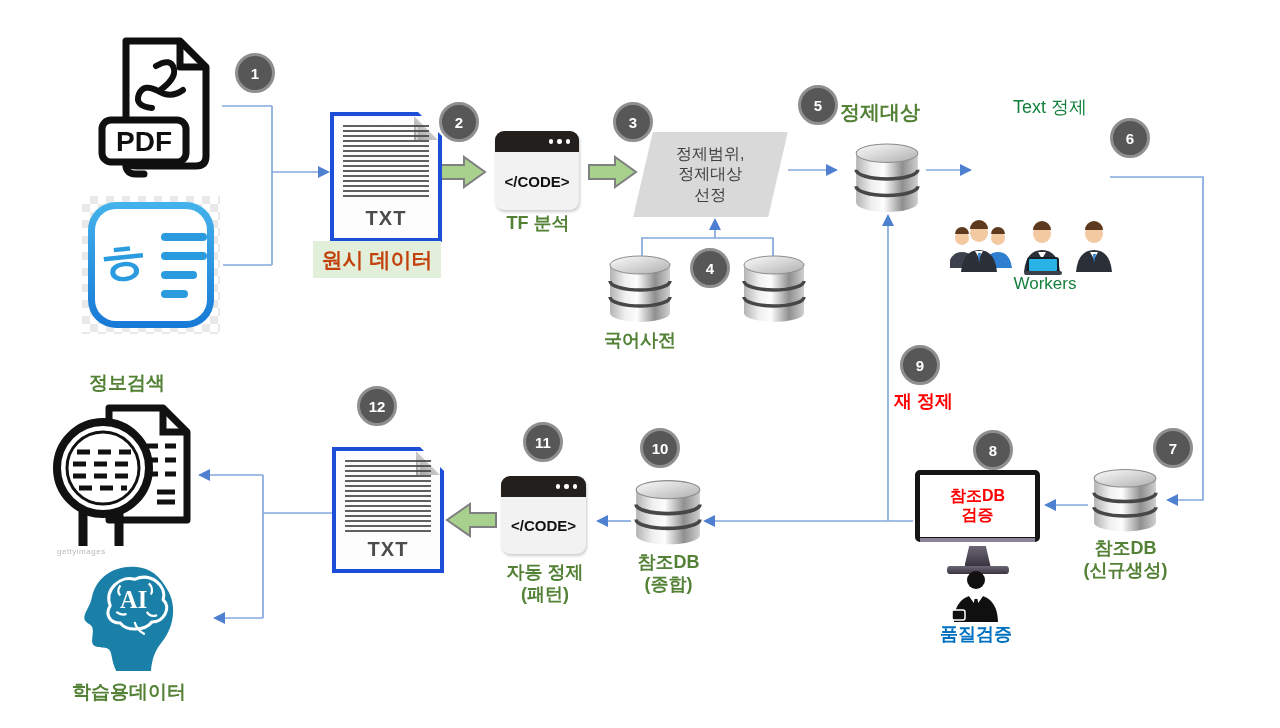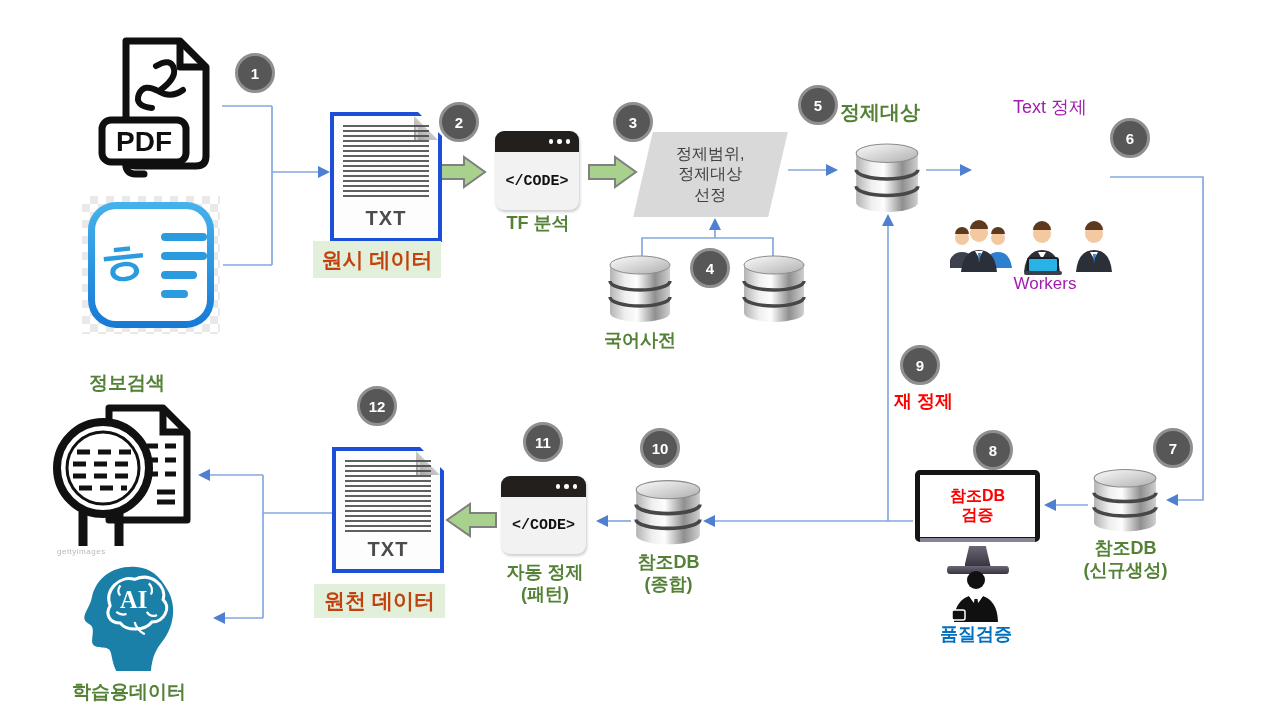--- a/index.html
+++ b/index.html
@@ -25,37 +25,37 @@
   .txtdoc .noise{position:absolute;left:9px;right:9px;top:9px;height:72px;opacity:.85;
           background:repeating-linear-gradient(180deg,#454545 0 2px,transparent 2px 5px),
                      repeating-linear-gradient(90deg,transparent 0 13px,rgba(255,255,255,.55) 13px 15px);}
   .txtdoc .badge{position:absolute;left:0;right:0;bottom:8px;text-align:center;
           font-weight:bold;font-size:20px;color:#4c4c4c;letter-spacing:1px;}
   
   .codewin{position:absolute;background:#f2f2f2;border-radius:9px;box-shadow:1px 2px 3px rgba(0,0,0,.2);overflow:hidden;}
   .codewin .bar{height:21px;background:#221f1d;display:flex;align-items:center;justify-content:flex-end;gap:4px;padding-right:9px;}
   .codewin .dot{width:4.5px;height:4.5px;border-radius:50%;background:#fff;}
   .codewin .body{display:flex;align-items:center;justify-content:center;height:calc(100% - 21px);
-          font-family:Liberation Mono, monospace;font-weight:bold;font-size:15px;color:#111;}
+          font-family:Liberation Sans, sans-serif;font-weight:bold;font-size:15px;color:#111;}
   
   .para{position:absolute;left:643px;top:132px;width:135px;height:85px;background:#d9d9d9;
         transform:skewX(-13deg);display:flex;align-items:center;justify-content:center;}
   .para .inner{transform:skewX(13deg);color:#404040;font-size:16px;text-align:center;line-height:1.28;}
   
   .monitor{position:absolute;}
   .monitor .bezel{position:relative;border:5px solid #141414;border-radius:5px;background:#fff;
         box-sizing:border-box;display:flex;flex-direction:column;align-items:center;justify-content:center;}
   .monitor .bezel::after{content:"";position:absolute;left:0;right:0;bottom:-5px;height:4px;background:#8b8496;}
   .monitor .scr{color:#ff0000;font-weight:bold;font-size:16px;line-height:1.18;text-align:center;}
   .monitor .neck{margin:4px auto 0;width:26px;height:20px;background:linear-gradient(#6c6676,#39353f);
         clip-path:polygon(18% 0,82% 0,100% 100%,0 100%);}
   .monitor .base{margin:0 auto;width:62px;height:8px;border-radius:4px/6px;background:linear-gradient(#6c6676,#39353f);}
   .redtext{position:absolute;color:#ff0000;font-weight:bold;font-size:18px;}
   .bluetext{position:absolute;color:#0070c0;font-weight:bold;font-size:18px;text-align:center;}
-  .darktext{position:absolute;color:#a21caf;font-size:18px;text-align:center;}
+  .darktext{position:absolute;color:#15803d;font-size:18px;text-align:center;}
   
   .hwp{position:absolute;left:82px;top:196px;width:138px;height:138px;padding:6px;box-sizing:border-box;
        background-image:linear-gradient(45deg,#e9e9e9 25%,transparent 25%,transparent 75%,#e9e9e9 75%),
                         linear-gradient(45deg,#e9e9e9 25%,transparent 25%,transparent 75%,#e9e9e9 75%);
        background-size:16px 16px;background-position:0 0,8px 8px;}
   .hwp .frame{width:100%;height:100%;box-sizing:border-box;border-radius:28px;padding:7px;
        background:linear-gradient(180deg,#45b3ec,#1679d6);}
   .hwp .in{width:100%;height:100%;box-sizing:border-box;border-radius:21px;background:#fff;
        display:flex;align-items:center;justify-content:center;gap:9px;padding:10px;}
   .hwp .glyph{font-size:56px;font-weight:bold;color:#2b9be0;transform:rotate(-6deg);line-height:1;}
@@ -292,21 +292,20 @@
   <div class="gtext" style="left:485px;top:562px;width:120px">
     <div>자동 정제</div>
       <div>(패턴)</div>
   </div>
 
   <div class="txtdoc" style="left:332px;top:447px;width:104px;height:118px">
     <div class="fold"></div>
       <div class="noise"></div>
     <div class="badge">TXT</div>
   </div>
-  <div class="labelbox" style="left:314px;top:584px;width:131px;height:34px">원천 데이터</div>
 
   <div class="gtext" style="left:72px;top:372px;width:110px;font-size:19px">정보검색</div>
   <svg class="abs" style="left:45px;top:400px" width="152" height="150" viewBox="0 0 152 150">
     <path d="M64 8 H118 L142 32 V120 H64 Z" fill="#fff" stroke="#111" stroke-width="7" stroke-linejoin="round"></path>
     <path d="M118 8 V32 H142" fill="none" stroke="#111" stroke-width="7"></path>
     <g stroke="#111" stroke-width="5" stroke-dasharray="11 7">
       <line x1="102" y1="46" x2="136" y2="46"></line>
         <line x1="102" y1="60" x2="136" y2="60"></line>
       <line x1="102" y1="74" x2="136" y2="74"></line>
     </g>

